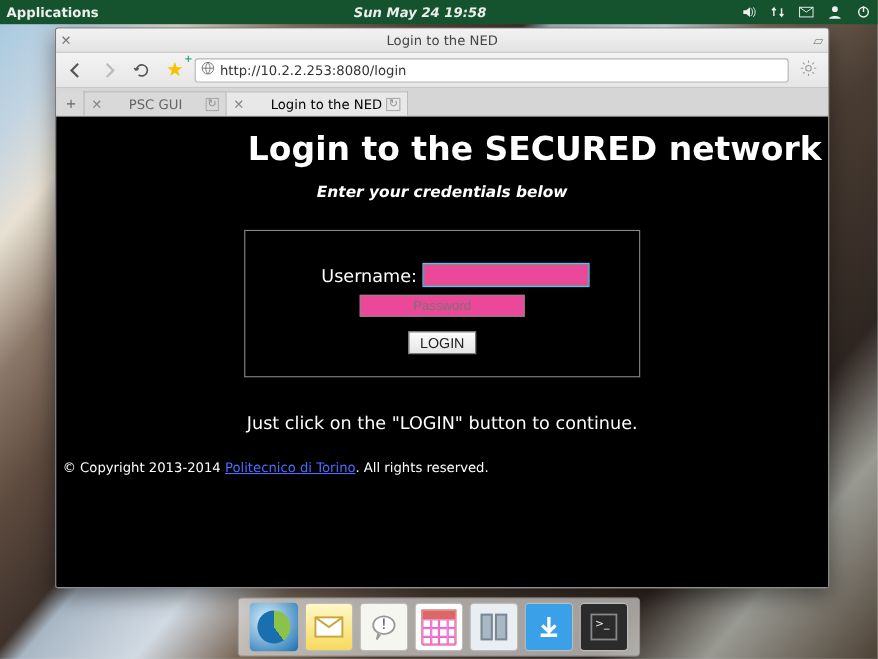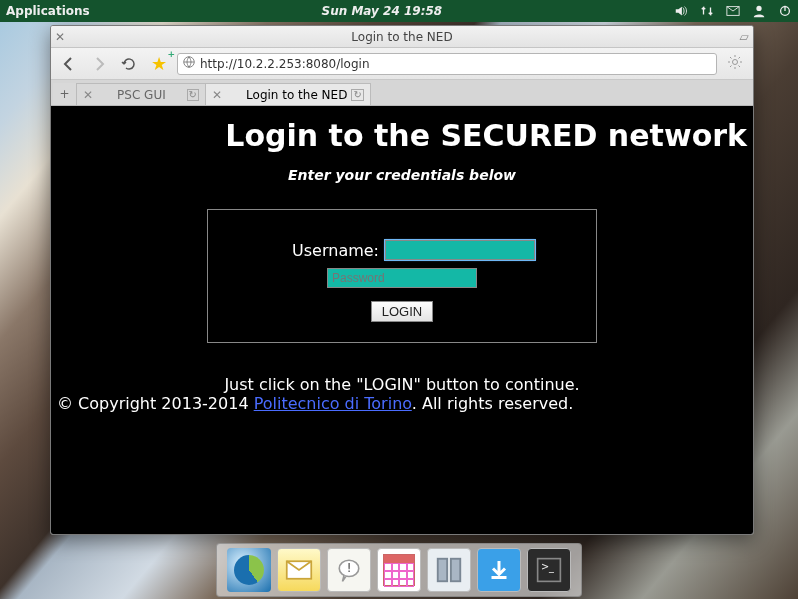--- a/index.html
+++ b/index.html
@@ -82,35 +82,35 @@
   .tab .ti { font-size:10px; color:#888; border:1px solid #aaa; padding:0 1px; line-height:10px;}
   .tab .label { flex:1; white-space:nowrap; overflow:hidden; text-overflow:ellipsis;margin-left:20px; }
 
   .viewport {
     flex:1; background:#000; color:#fff; padding: 10px 6px 8px 6px; overflow:hidden;
     font-family: "DejaVu Sans", Arial, sans-serif;
   }
   .viewport h1 { font-size: 30px; font-weight:bold; margin: 2px 0 14px 0; text-align: right; }
   .viewport .sub { text-align:center; font-weight:bold; font-size:14px; margin-bottom: 26px; font-style: italic;}
   .formbox {
-    width: 390px; margin: 0 auto; border:1px solid #888; padding: 22px 0 20px 0;
+    width: 360px; margin: 0 auto; border:1px solid #888; padding: 22px 0 20px 0;
     text-align:center;
   }
   .row { display:flex; align-items:center; justify-content:center; gap:6px; margin: 8px 0; font-size:16px;}
   .row label { width:110px; text-align:right; }
   .row input {
-    width:150px; height:20px; background:#14b8a6; border:1px solid #888; font-size:12px; padding:1px 4px;
+    width:150px; height:20px; background:#ec4899; border:1px solid #888; font-size:12px; padding:1px 4px;text-align:center;
   }
   .row input.username { outline:1px solid #6fb7f5; outline-offset:0; box-shadow: 0 0 2px #6fb7f5; }
   .loginbtn {
     margin-top:5px; padding:2px 10px; font-size:13px;
     background:linear-gradient(#fdfdfd,#e4e4e4); border:1px solid #888; color:#222;
   }
   .hint { text-align:center; font-size:16px; margin-top:32px; }
-  .copyright { font-size:16px; }
+  .copyright { font-size:12px; margin-top:24px; }
   .copyright a { color:#4a6cff; text-decoration:underline; }
 
   
   .dock {
     position:absolute; bottom:2px; left:50%; transform:translateX(-50%);
     display:flex; gap:6px; padding:4px 10px;
     background: rgba(240,240,240,0.6); border:1px solid rgba(120,120,120,0.6); border-radius:4px;
     z-index:20;
   }
   .dock .app {

